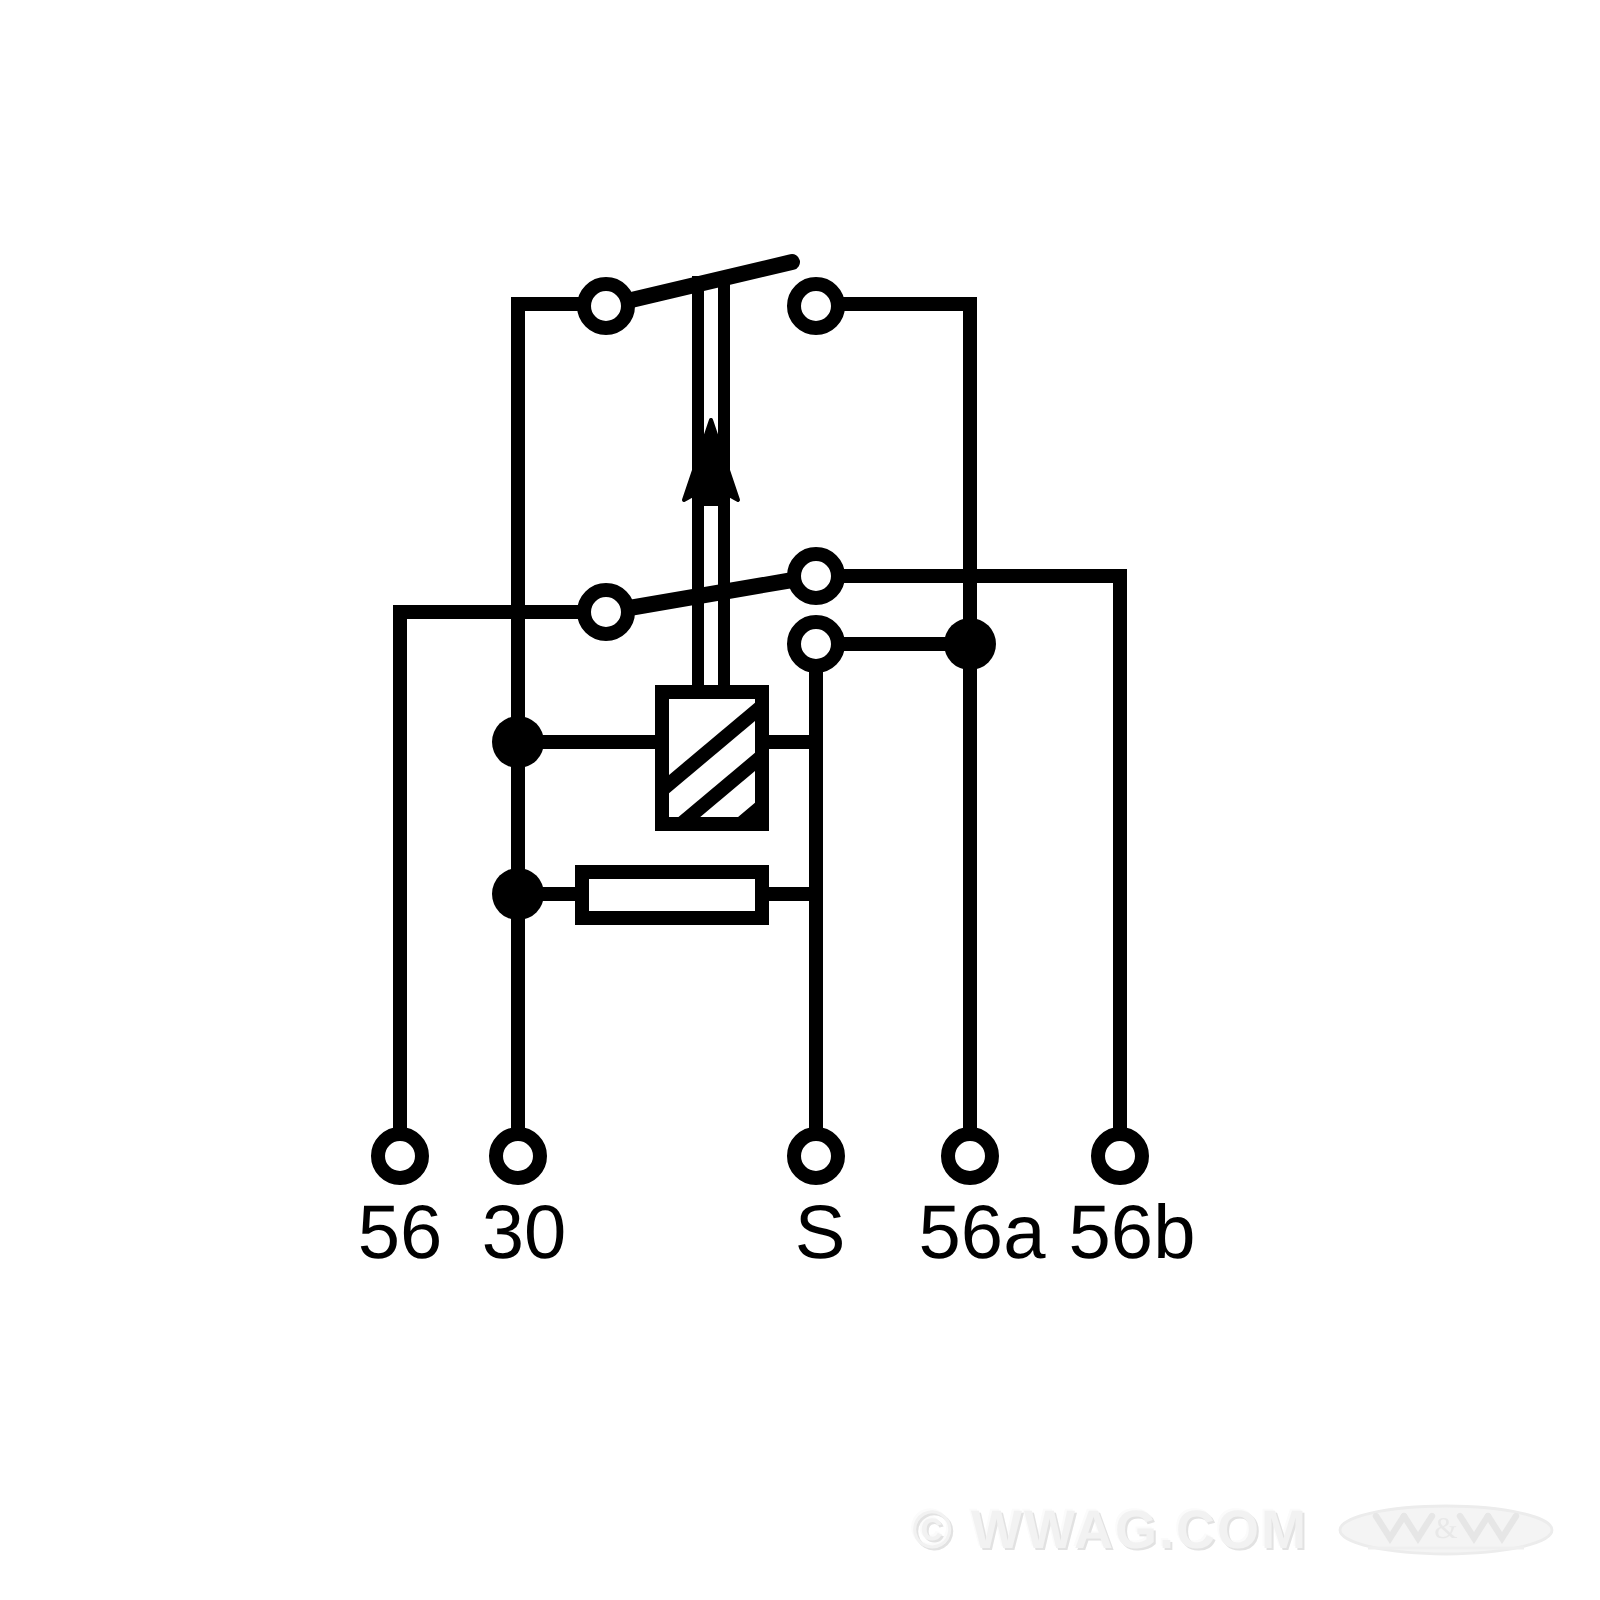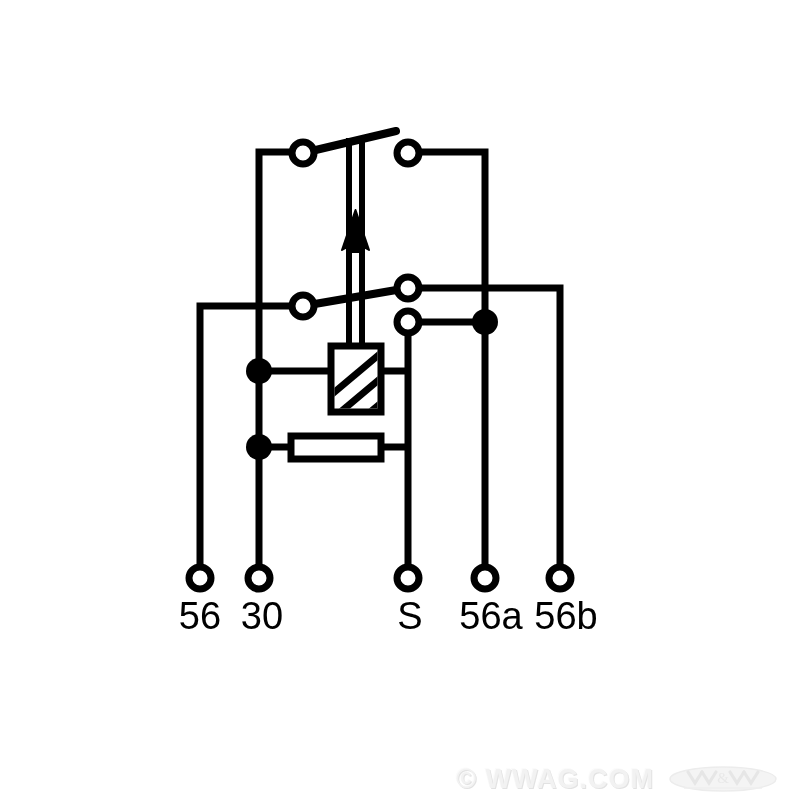--- a/index.html
+++ b/index.html
@@ -27,21 +27,21 @@
     height: 800px;
   }
   .terminal-label {
     font-family: "Liberation Sans", sans-serif;
     font-size: 38px;
     fill: #000000;
   }
   .watermark {
     position: absolute;
     right: 22px;
-    bottom: 4px;
+    bottom: 18px;
     display: flex;
     align-items: center;
     gap: 14px;
     opacity: 1;
     pointer-events: none;
     user-select: none;
     text-align: center;
   }
   .watermark-text {
     font-family: "Liberation Sans", sans-serif;

